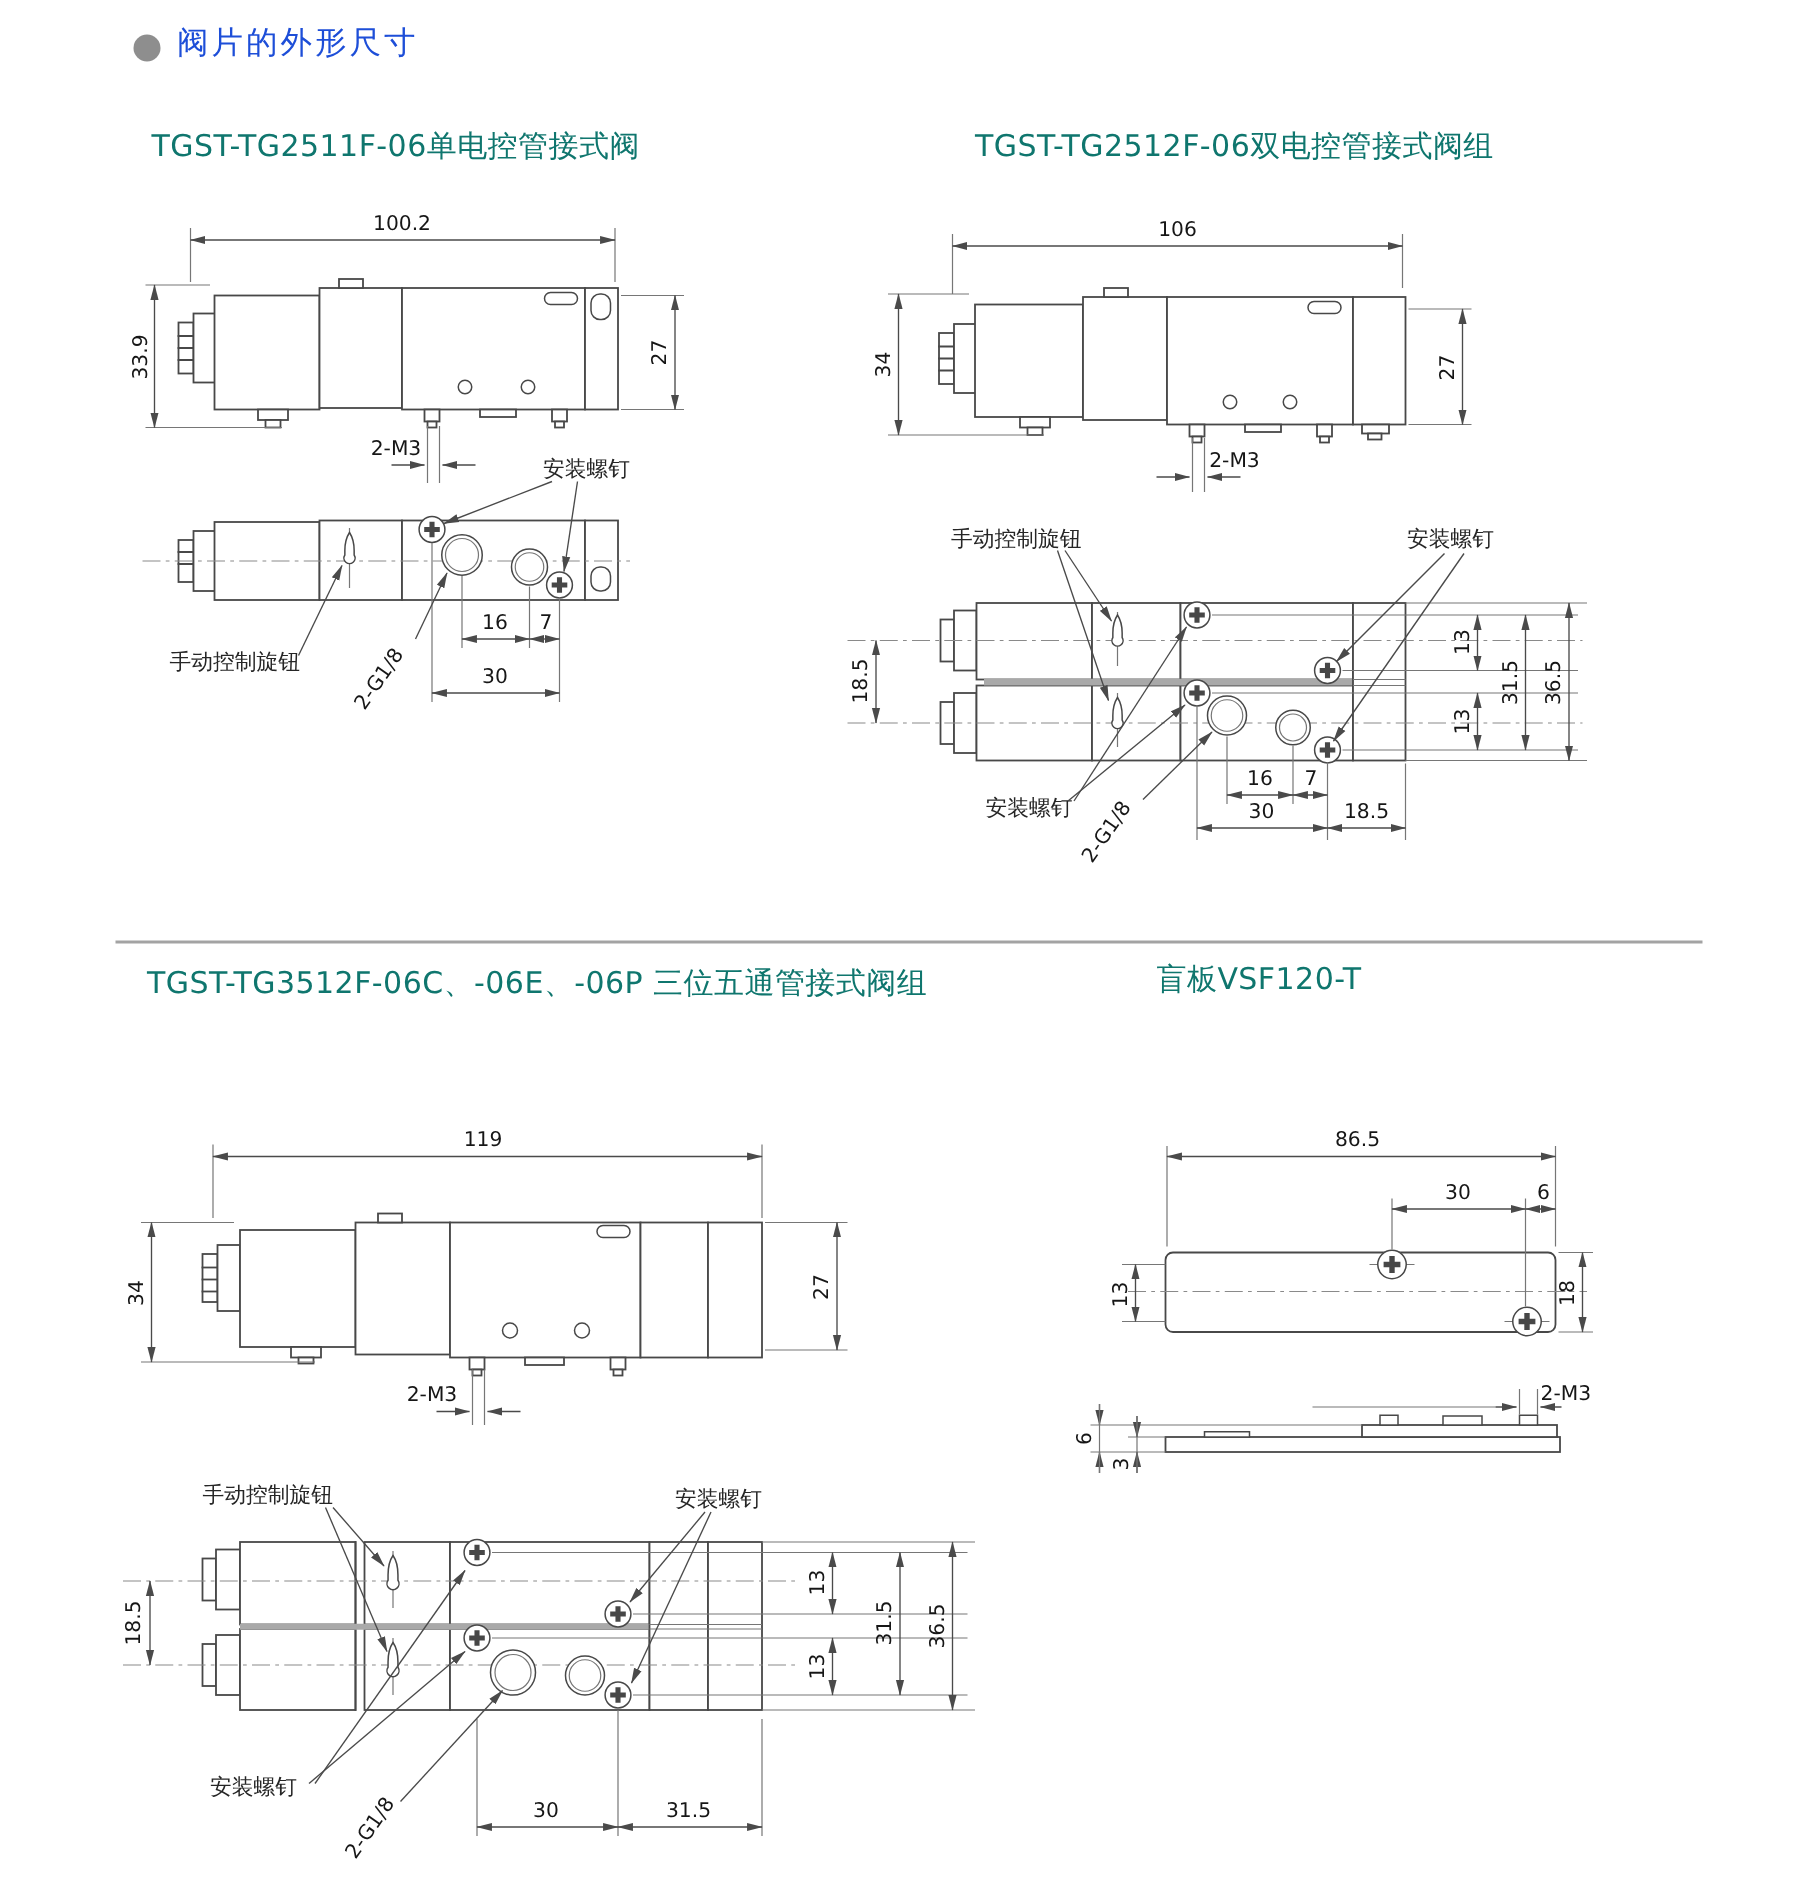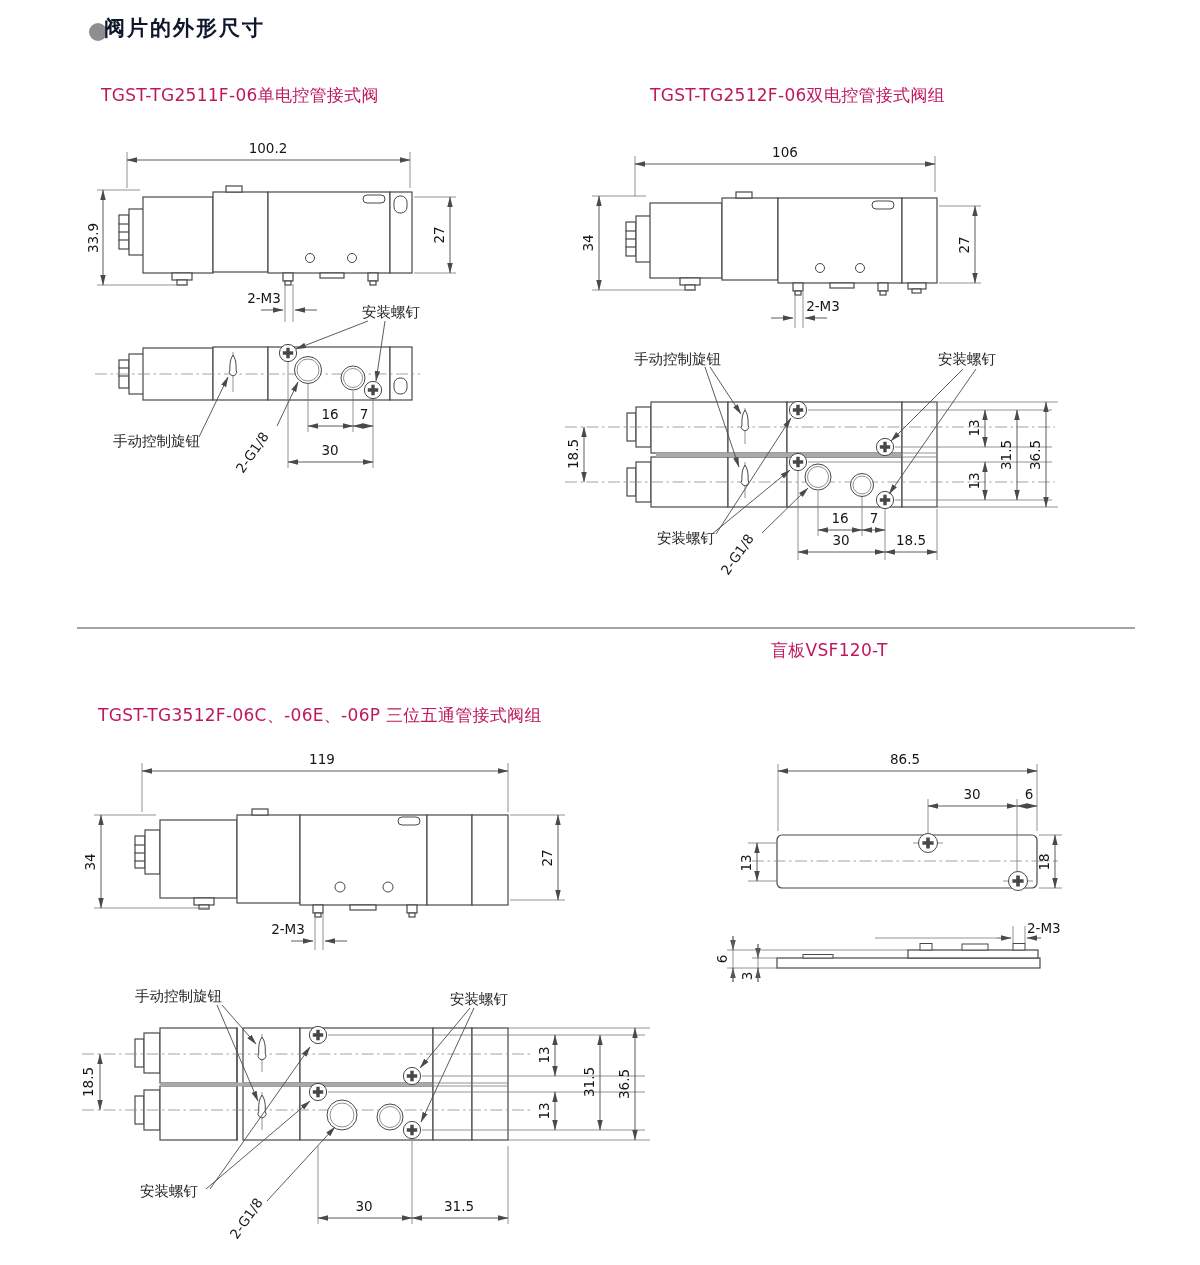--- a/index.html
+++ b/index.html
@@ -1,23 +1,23 @@
 <!DOCTYPE html>
 <html><head>
 <meta charset="utf-8">
 <style>
   html,body{margin:0;padding:0}
   body{width:1200px;height:1265px;position:relative;background:#ffffff;overflow:hidden;
        font-family:"DejaVu Sans","Liberation Sans",sans-serif;}
   .bullet{position:absolute;left:89px;top:23px;width:18px;height:18px;border-radius:50%;background:#8e8e8e}
-  .page-title{position:absolute;left:104px;top:14px;font-size:21px;font-weight:bold;color:#0f172a;letter-spacing:2px}
-  .sec-title{position:absolute;font-size:17px;color:#be185d;letter-spacing:0.3px;white-space:nowrap}
+  .page-title{position:absolute;left:118px;top:14px;font-size:21px;font-weight:normal;color:#1d4ed8;letter-spacing:2px}
+  .sec-title{position:absolute;font-size:20px;color:#0f766e;letter-spacing:0.3px;white-space:nowrap}
   #t1{left:101px;top:84px}
   #t2{left:650px;top:84px}
-  #t3{left:98px;top:704px}
+  #t3{left:98px;top:642px}
   #t4{left:771px;top:639px}
   .divider{position:absolute;left:77px;top:627px;width:1058px;height:2px;background:#a3a3a3}
   svg.drawing{position:absolute}
   #svg-s1{left:75px;top:125px}
   #svg-s2{left:555px;top:125px}
   #svg-s3{left:60px;top:740px}
   #svg-s4{left:700px;top:735px}
   .ln{stroke:#484848;stroke-width:1.2;fill:none;stroke-linecap:square}
   .fw{stroke:#484848;stroke-width:1.2;fill:#ffffff}
   .fwt{stroke:#484848;stroke-width:1;fill:#ffffff}

